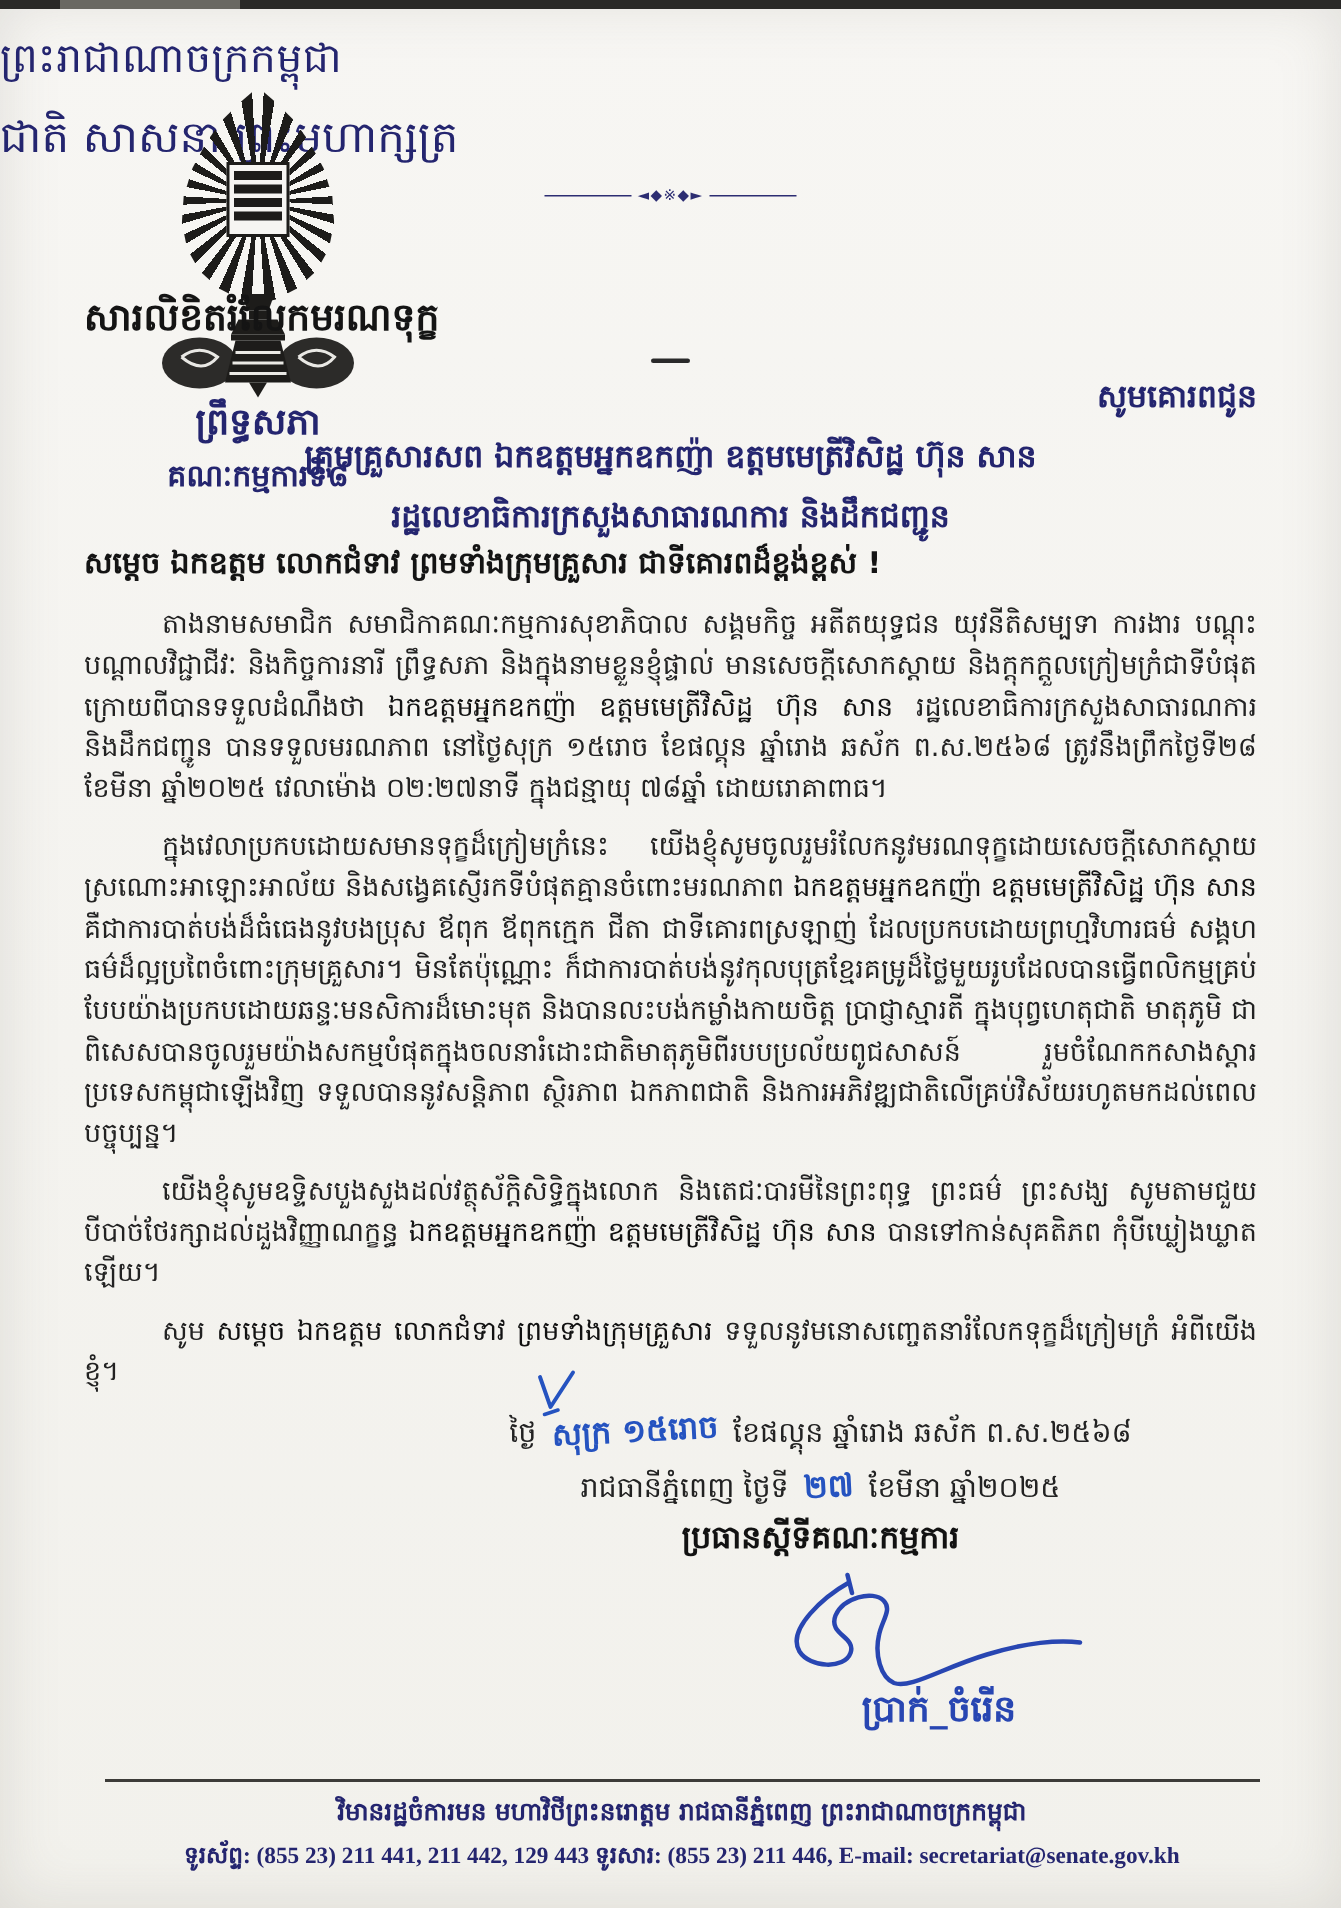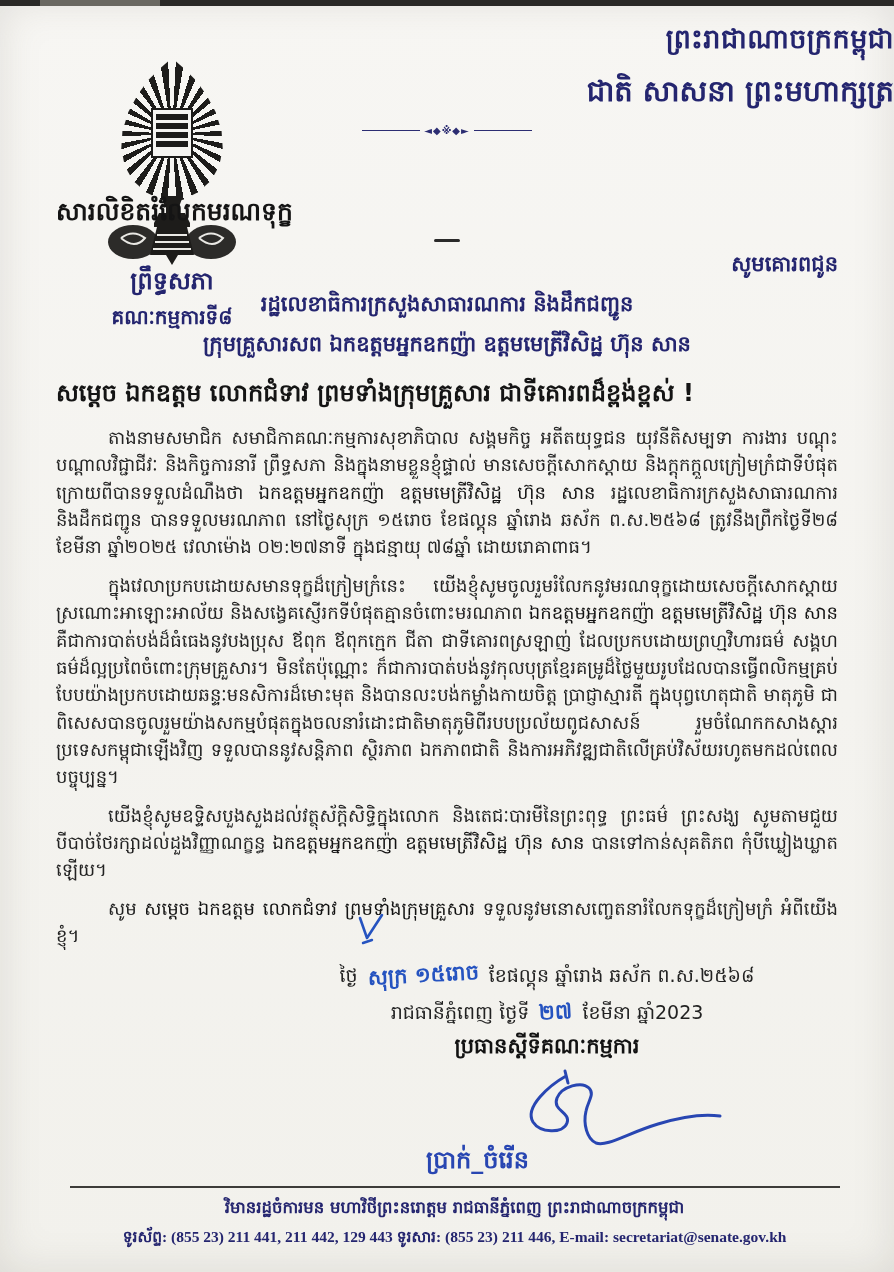--- a/index.html
+++ b/index.html
@@ -12,21 +12,21 @@
   .page{
     position:relative;width:894px;height:1272px;overflow:hidden;
     background:linear-gradient(180deg,#f7f6f3 0%,#f4f3ef 55%,#f2f1ec 100%);
     box-shadow:inset 0 0 40px rgba(120,115,105,.18);
     color:#1c1c1c;
   }
   .scan-top{position:absolute;top:0;left:0;right:0;height:6px;background:#2a2927;}
   .scan-top::after{content:"";position:absolute;left:40px;top:0;width:120px;height:6px;background:#6a6862;}
 
   
-  .kingdom{position:absolute;top:22px;left:0;width:100%;text-align:right;color:#24256f;font-weight:bold;}
+  .kingdom{position:absolute;top:22px;left:0;width:100%;text-align:left;color:#24256f;font-weight:normal;}
   .kingdom .l1{font-size:27px;letter-spacing:.5px;}
   .kingdom .l2{font-size:29px;margin-top:12px;}
   .ornament{margin-top:10px;display:flex;justify-content:center;align-items:center;gap:4px;color:#24256f;}
   .ornament .bar{width:58px;height:1.5px;background:#2c2d72;}
   .ornament .mid{font-size:10px;letter-spacing:1px;color:#2c2d72;}
 
   
   .emblem{position:absolute;left:82px;top:58px;width:180px;text-align:center;}
   .rays-wrap{position:relative;width:118px;height:146px;margin:0 auto;}
   .rays{
@@ -43,31 +43,31 @@
   .emblem-base{display:block;margin:-8px auto 0;}
   .org-label{color:#24256f;font-weight:bold;font-size:24px;margin-top:0px;}
   .commission-label{color:#24256f;font-weight:bold;font-size:20px;margin-top:3px;}
 
   
   .doc{position:absolute;top:196px;left:56px;width:782px;}
   .title{font-size:25px;font-weight:bold;color:#141414;}
   .title-dash{width:26px;height:3px;background:#2a2a2a;margin:7px auto 8px;border-radius:2px;}
   .salutation{text-align:right;font-size:21px;font-weight:bold;color:#24256f;margin-top:4px;}
   .addr{text-align:center;font-size:21px;font-weight:bold;color:#24256f;margin-top:9px;}
-  .honorific{font-size:24px;font-weight:bold;color:#141414;margin-top:17px;}
+  .honorific{font-size:20px;font-weight:bold;color:#141414;margin-top:1px;}
   .para{font-size:18px;line-height:1.52;text-align:justify;text-indent:52px;margin-top:11px;color:#222;}
   .para .b{font-weight:normal;color:#111;}
   .pen-check{position:absolute;left:300px;top:716px;}
 
   
   .dateblock{margin-top:12px;margin-left:226px;width:530px;text-align:center;font-size:19px;color:#222;}
   .dateblock .row{margin-top:6px;}
   .ink{color:#2553c0;font-weight:bold;font-size:21px;display:inline-block;transform:rotate(-3deg);padding:0 4px;}
   .committee-title{font-weight:bold;font-size:21px;margin-top:3px;color:#121212;}
-  .sig-block{margin-left:370px;width:400px;text-align:left;}
+  .sig-block{margin-left:370px;width:400px;text-align:center;}
   .signature-ink{display:block;margin:4px auto 0;}
   .signer{color:#2846b2;font-weight:bold;font-size:24px;margin-top:-4px;}
 
   
   .footer{position:absolute;left:15px;right:0;top:1186px;text-align:center;color:#24256f;}
   .footer-rule{width:770px;margin:0 auto;border-top:2px solid #3d3c39;}
   .f1{font-size:16.5px;font-weight:bold;margin-top:9px;}
   .f2{font-size:15.5px;margin-top:6px;font-family:"Liberation Serif", serif;font-weight:bold;}
   .f2 .klabel{font-family:Liberation Serif, serif;}
 </style>
@@ -111,22 +111,22 @@
       <path d="M69,59 h12 l-6,10 z" fill="#1d1c1a"></path>
     </svg>
     <div class="org-label">ព្រឹទ្ធសភា</div>
     <div class="commission-label">គណៈកម្មការទី៨</div>
   </div>
 
   <div class="doc">
     <div class="title">សារលិខិតរំលែកមរណទុក្ខ</div>
     <div class="title-dash"></div>
     <div class="salutation">សូមគោរពជូន</div>
+    <div class="addr">ក្រុមគ្រួសារសព ឯកឧត្តមអ្នកឧកញ៉ា ឧត្តមមេត្រីវិសិដ្ឋ ហ៊ុន សាន</div>
     <div class="addr">រដ្ឋលេខាធិការក្រសួងសាធារណការ និងដឹកជញ្ជូន</div>
-    <div class="addr">ក្រុមគ្រួសារសព ឯកឧត្តមអ្នកឧកញ៉ា ឧត្តមមេត្រីវិសិដ្ឋ ហ៊ុន សាន</div>
     <div class="honorific">សម្តេច ឯកឧត្តម លោកជំទាវ ព្រមទាំងក្រុមគ្រួសារ ជាទីគោរពដ៏ខ្ពង់ខ្ពស់ !</div>
 
     <div class="para"><span>តាងនាមសមាជិក សមាជិកាគណៈកម្មការសុខាភិបាល សង្គមកិច្ច អតីតយុទ្ធជន យុវនីតិសម្បទា ការងារ បណ្តុះបណ្តាលវិជ្ជាជីវៈ និងកិច្ចការនារី ព្រឹទ្ធសភា និងក្នុងនាមខ្លួនខ្ញុំផ្ទាល់ មានសេចក្តីសោកស្តាយ និងក្តុកក្តួលក្រៀមក្រំជាទីបំផុត ក្រោយពីបានទទួលដំណឹងថា </span><span class="b">ឯកឧត្តមអ្នកឧកញ៉ា ឧត្តមមេត្រីវិសិដ្ឋ ហ៊ុន សាន</span><span> រដ្ឋលេខាធិការក្រសួងសាធារណការ និងដឹកជញ្ជូន បានទទួលមរណភាព នៅថ្ងៃសុក្រ ១៥រោច ខែផល្គុន ឆ្នាំរោង ឆស័ក ព.ស.២៥៦៨ ត្រូវនឹងព្រឹកថ្ងៃទី២៨ ខែមីនា ឆ្នាំ២០២៥ វេលាម៉ោង ០២:២៧នាទី ក្នុងជន្មាយុ ៧៨ឆ្នាំ ដោយរោគាពាធ។</span></div>
     <div class="para"><span>ក្នុងវេលាប្រកបដោយសមានទុក្ខដ៏ក្រៀមក្រំនេះ យើងខ្ញុំសូមចូលរួមរំលែកនូវមរណទុក្ខដោយសេចក្តីសោកស្តាយស្រណោះអាឡោះអាល័យ និងសង្វេគស្ញើរកទីបំផុតគ្មានចំពោះមរណភាព </span><span class="b">ឯកឧត្តមអ្នកឧកញ៉ា ឧត្តមមេត្រីវិសិដ្ឋ ហ៊ុន សាន</span><span> គឺជាការបាត់បង់ដ៏ធំធេងនូវបងប្រុស ឪពុក ឪពុកក្មេក ជីតា ជាទីគោរពស្រឡាញ់ ដែលប្រកបដោយព្រហ្មវិហារធម៌ សង្គហធម៌ដ៏ល្អប្រពៃចំពោះក្រុមគ្រួសារ។ មិនតែប៉ុណ្ណោះ ក៏ជាការបាត់បង់នូវកុលបុត្រខ្មែរគម្រូដ៏ថ្លៃមួយរូបដែលបានធ្វើពលិកម្មគ្រប់បែបយ៉ាងប្រកបដោយឆន្ទៈមនសិការដ៏មោះមុត និងបានលះបង់កម្លាំងកាយចិត្ត ប្រាជ្ញាស្មារតី ក្នុងបុព្វហេតុជាតិ មាតុភូមិ ជាពិសេសបានចូលរួមយ៉ាងសកម្មបំផុតក្នុងចលនារំដោះជាតិមាតុភូមិពីរបបប្រល័យពូជសាសន៍ រួមចំណែកកសាងស្តារប្រទេសកម្ពុជាឡើងវិញ ទទួលបាននូវសន្តិភាព ស្ថិរភាព ឯកភាពជាតិ និងការអភិវឌ្ឍជាតិលើគ្រប់វិស័យរហូតមកដល់ពេលបច្ចុប្បន្ន។</span></div>
     <div class="para"><span>យើងខ្ញុំសូមឧទ្ទិសបួងសួងដល់វត្ថុស័ក្តិសិទ្ធិក្នុងលោក និងតេជៈបារមីនៃព្រះពុទ្ធ ព្រះធម៌ ព្រះសង្ឃ សូមតាមជួយបីបាច់ថែរក្សាដល់ដួងវិញ្ញាណក្ខន្ធ </span><span class="b">ឯកឧត្តមអ្នកឧកញ៉ា ឧត្តមមេត្រីវិសិដ្ឋ ហ៊ុន សាន</span><span> បានទៅកាន់សុគតិភព កុំបីឃ្លៀងឃ្លាតឡើយ។</span></div>
     <div class="para"><span>សូម </span><span class="b">សម្តេច ឯកឧត្តម លោកជំទាវ ព្រមទាំងក្រុមគ្រួសារ</span><span> ទទួលនូវមនោសញ្ចេតនារំលែកទុក្ខដ៏ក្រៀមក្រំ អំពីយើងខ្ញុំ។</span></div>
 
     <svg class="pen-check" width="30" height="34" viewBox="0 0 30 34">
       <path d="M4,6 L11,26 L26,3" stroke="#2553c0" stroke-width="2.6" fill="none" stroke-linecap="round" stroke-linejoin="round"></path>
       <path d="M7,31 L16,28" stroke="#2553c0" stroke-width="2.4" fill="none" stroke-linecap="round"></path>
@@ -134,21 +134,21 @@
 
     <div class="dateblock">
       <div class="row">
         <span>ថ្ងៃ</span>
         <span class="ink">សុក្រ ១៥រោច</span>
         <span>ខែផល្គុន ឆ្នាំរោង ឆស័ក ព.ស.២៥៦៨</span>
       </div>
       <div class="row">
         <span>រាជធានីភ្នំពេញ ថ្ងៃទី</span>
         <span class="ink">២៧</span>
-        <span>ខែមីនា ឆ្នាំ2023</span>
+        <span>ខែមីនា ឆ្នាំ២០២៥</span>
       </div>
       <div class="committee-title">ប្រធានស្តីទីគណៈកម្មការ</div>
     </div>
 
     <div class="sig-block">
       <svg class="signature-ink" width="240" height="82" viewBox="0 0 240 82">
         <path d="M62,16 L59,4 M60,9 C44,18 18,40 27,55 C34,66 57,67 61,56 C65,45 46,44 51,31 C56,19 76,14 83,21 C89,27 82,34 80,44 C77,57 81,72 90,76 C101,80 122,66 152,57 C178,49 200,47 214,49" stroke="#2846b2" stroke-width="3" fill="none" stroke-linecap="round" stroke-linejoin="round"></path>
       </svg>
       <div class="signer">ប្រាក់_ចំរើន</div>
     </div>

